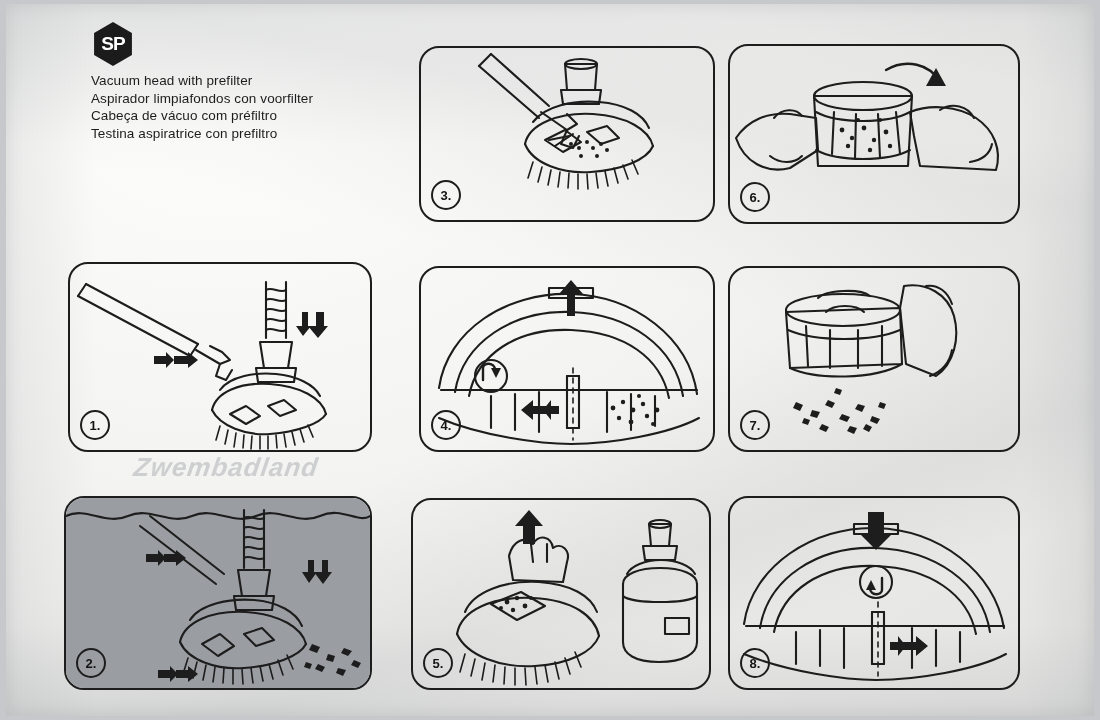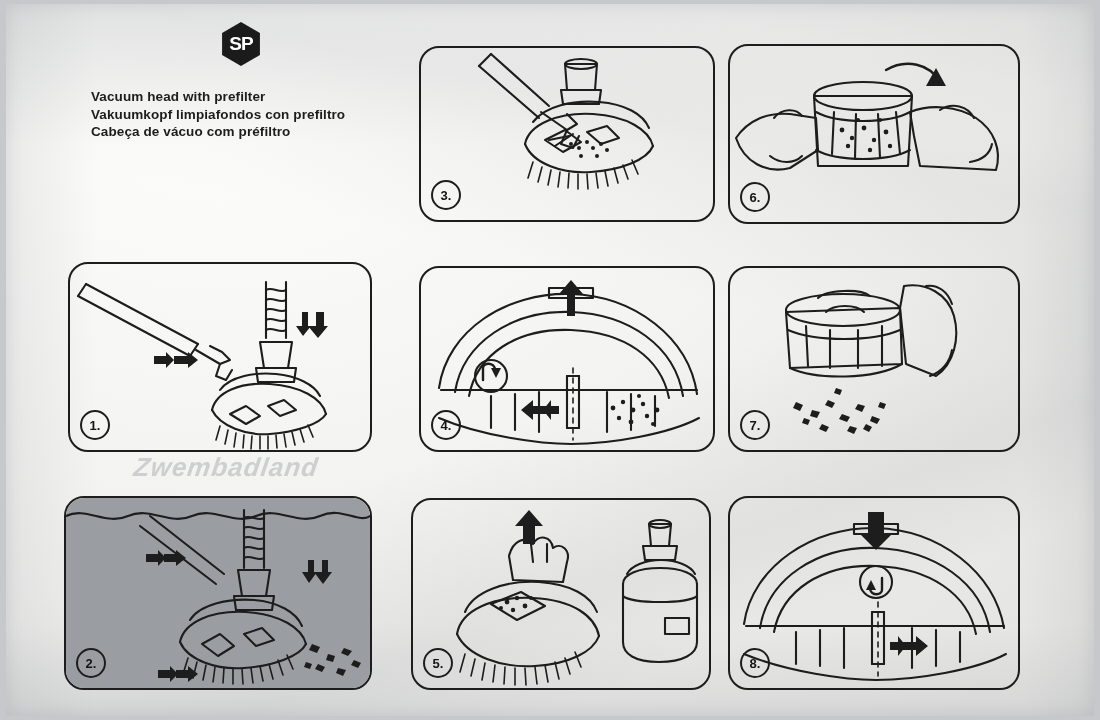--- a/index.html
+++ b/index.html
@@ -58,21 +58,20 @@
   #brand {
     position: absolute;
     left: 85px;
     top: 18px;
     width: 300px;
   }
   .logo-row {
     display: flex;
     align-items: center;
     gap: 8px;
-    flex-direction: column;
   }
   .logo-mark {
     width: 44px;
     height: 44px;
     position: relative;
   }
   .logo-mark .poly {
     position: absolute;
     inset: 0;
     background: #1b1b1b;
@@ -101,25 +100,25 @@
   .logo-text .dot {
     font-size: 22px;
     vertical-align: middle;
   }
   .logo-text .reg {
     font-size: 12px;
     vertical-align: top;
     font-weight: normal;
   }
   #titles {
-    margin-top: 22px;
+    margin-top: 6px;
     font-size: 13.5px;
     line-height: 17.5px;
     color: #1d1d1d;
-    font-weight: bold;
+    font-weight: normal;
     letter-spacing: 0.1px;
   }
   #titles div { white-space: nowrap; }
 
   
   #watermark {
     position: absolute;
     left: 128px;
     top: 448px;
     font-size: 26px;
@@ -178,22 +177,23 @@
 
     <div id="brand">
       <div class="logo-row">
         <div class="logo-mark">
           <div class="poly"></div>
           <div class="sp">SP</div>
         </div>
       </div>
       <div id="titles">
         <div>Vacuum head with prefilter</div>
-        <div>Vakuumkopf limpiafondos con prefiltro</div>
+        <div>Aspirador limpiafondos con voorfilter</div>
         <div>Cabeça de vácuo com préfiltro</div>
+        <div>Testina aspiratrice con prefiltro</div>
       </div>
     </div>
 
     <div id="watermark">Zwembadland</div>
 
     <div class="panel" style="left:62px; top:258px; width:300px; height:186px;">
       <div class="art">
         <svg width="300" height="186" viewBox="0 0 300 186">
           <g fill="none" stroke="#1d1d1d" stroke-width="2.1" stroke-linejoin="round" stroke-linecap="round">
 

